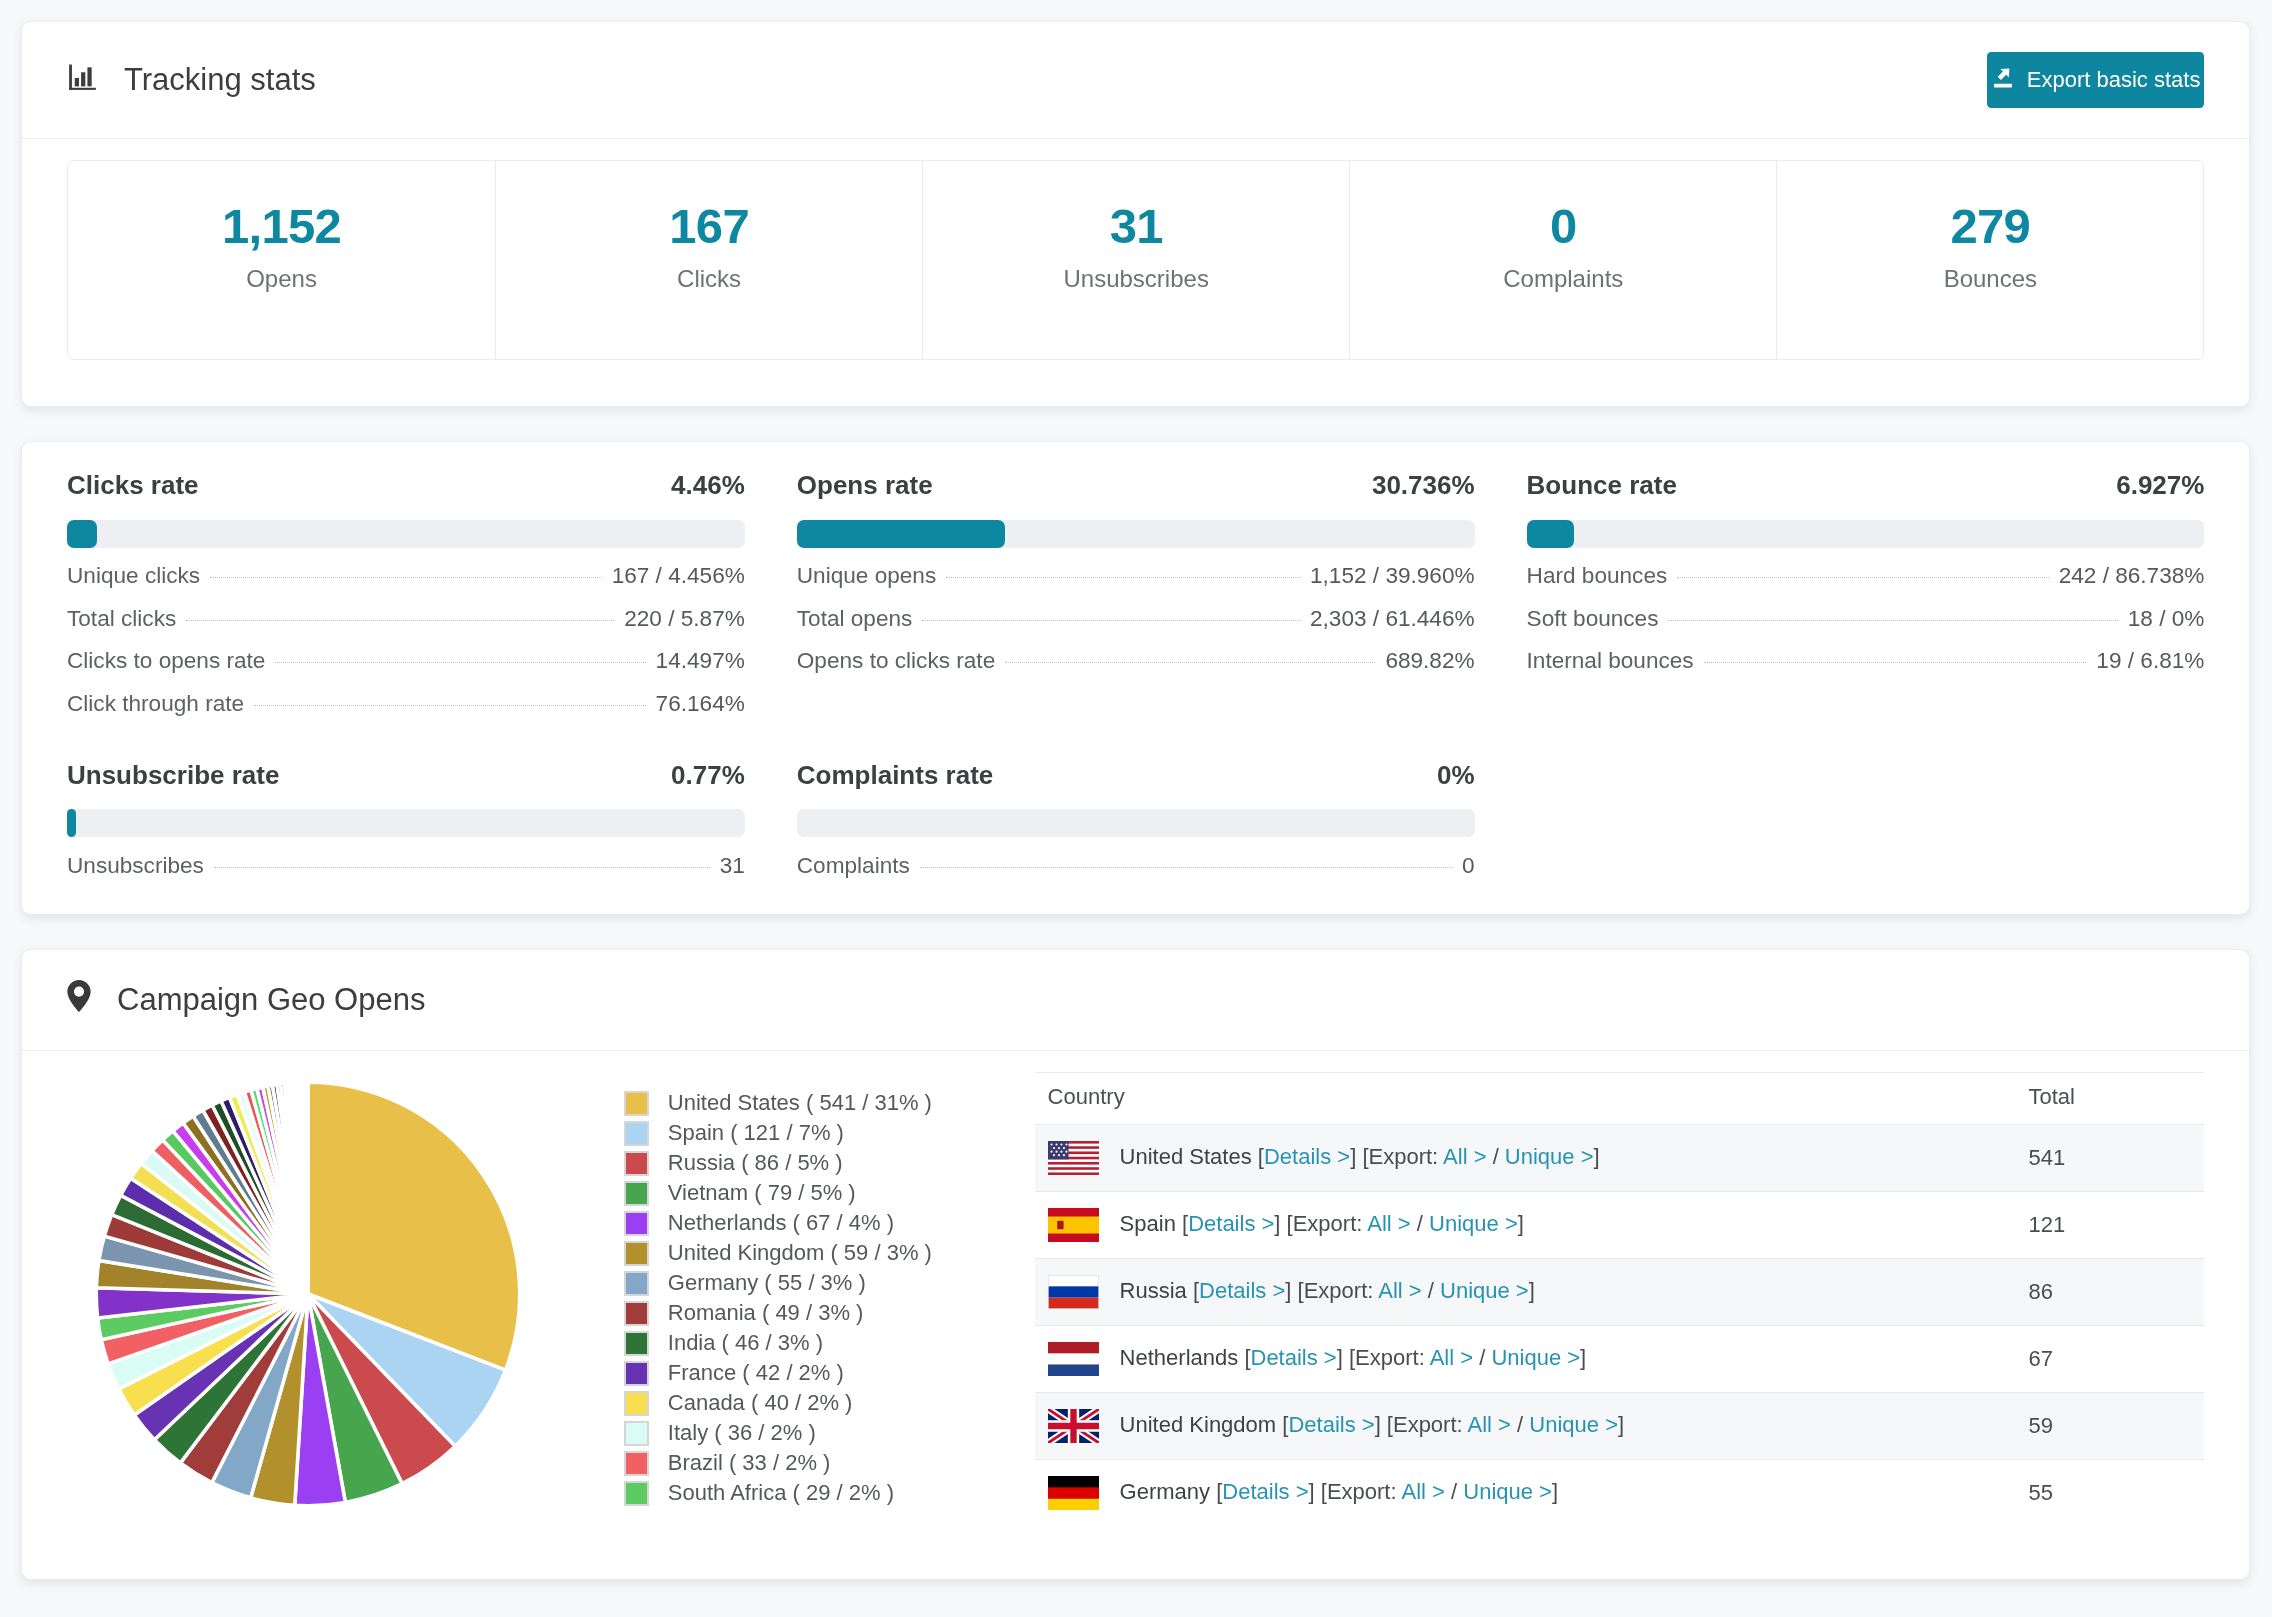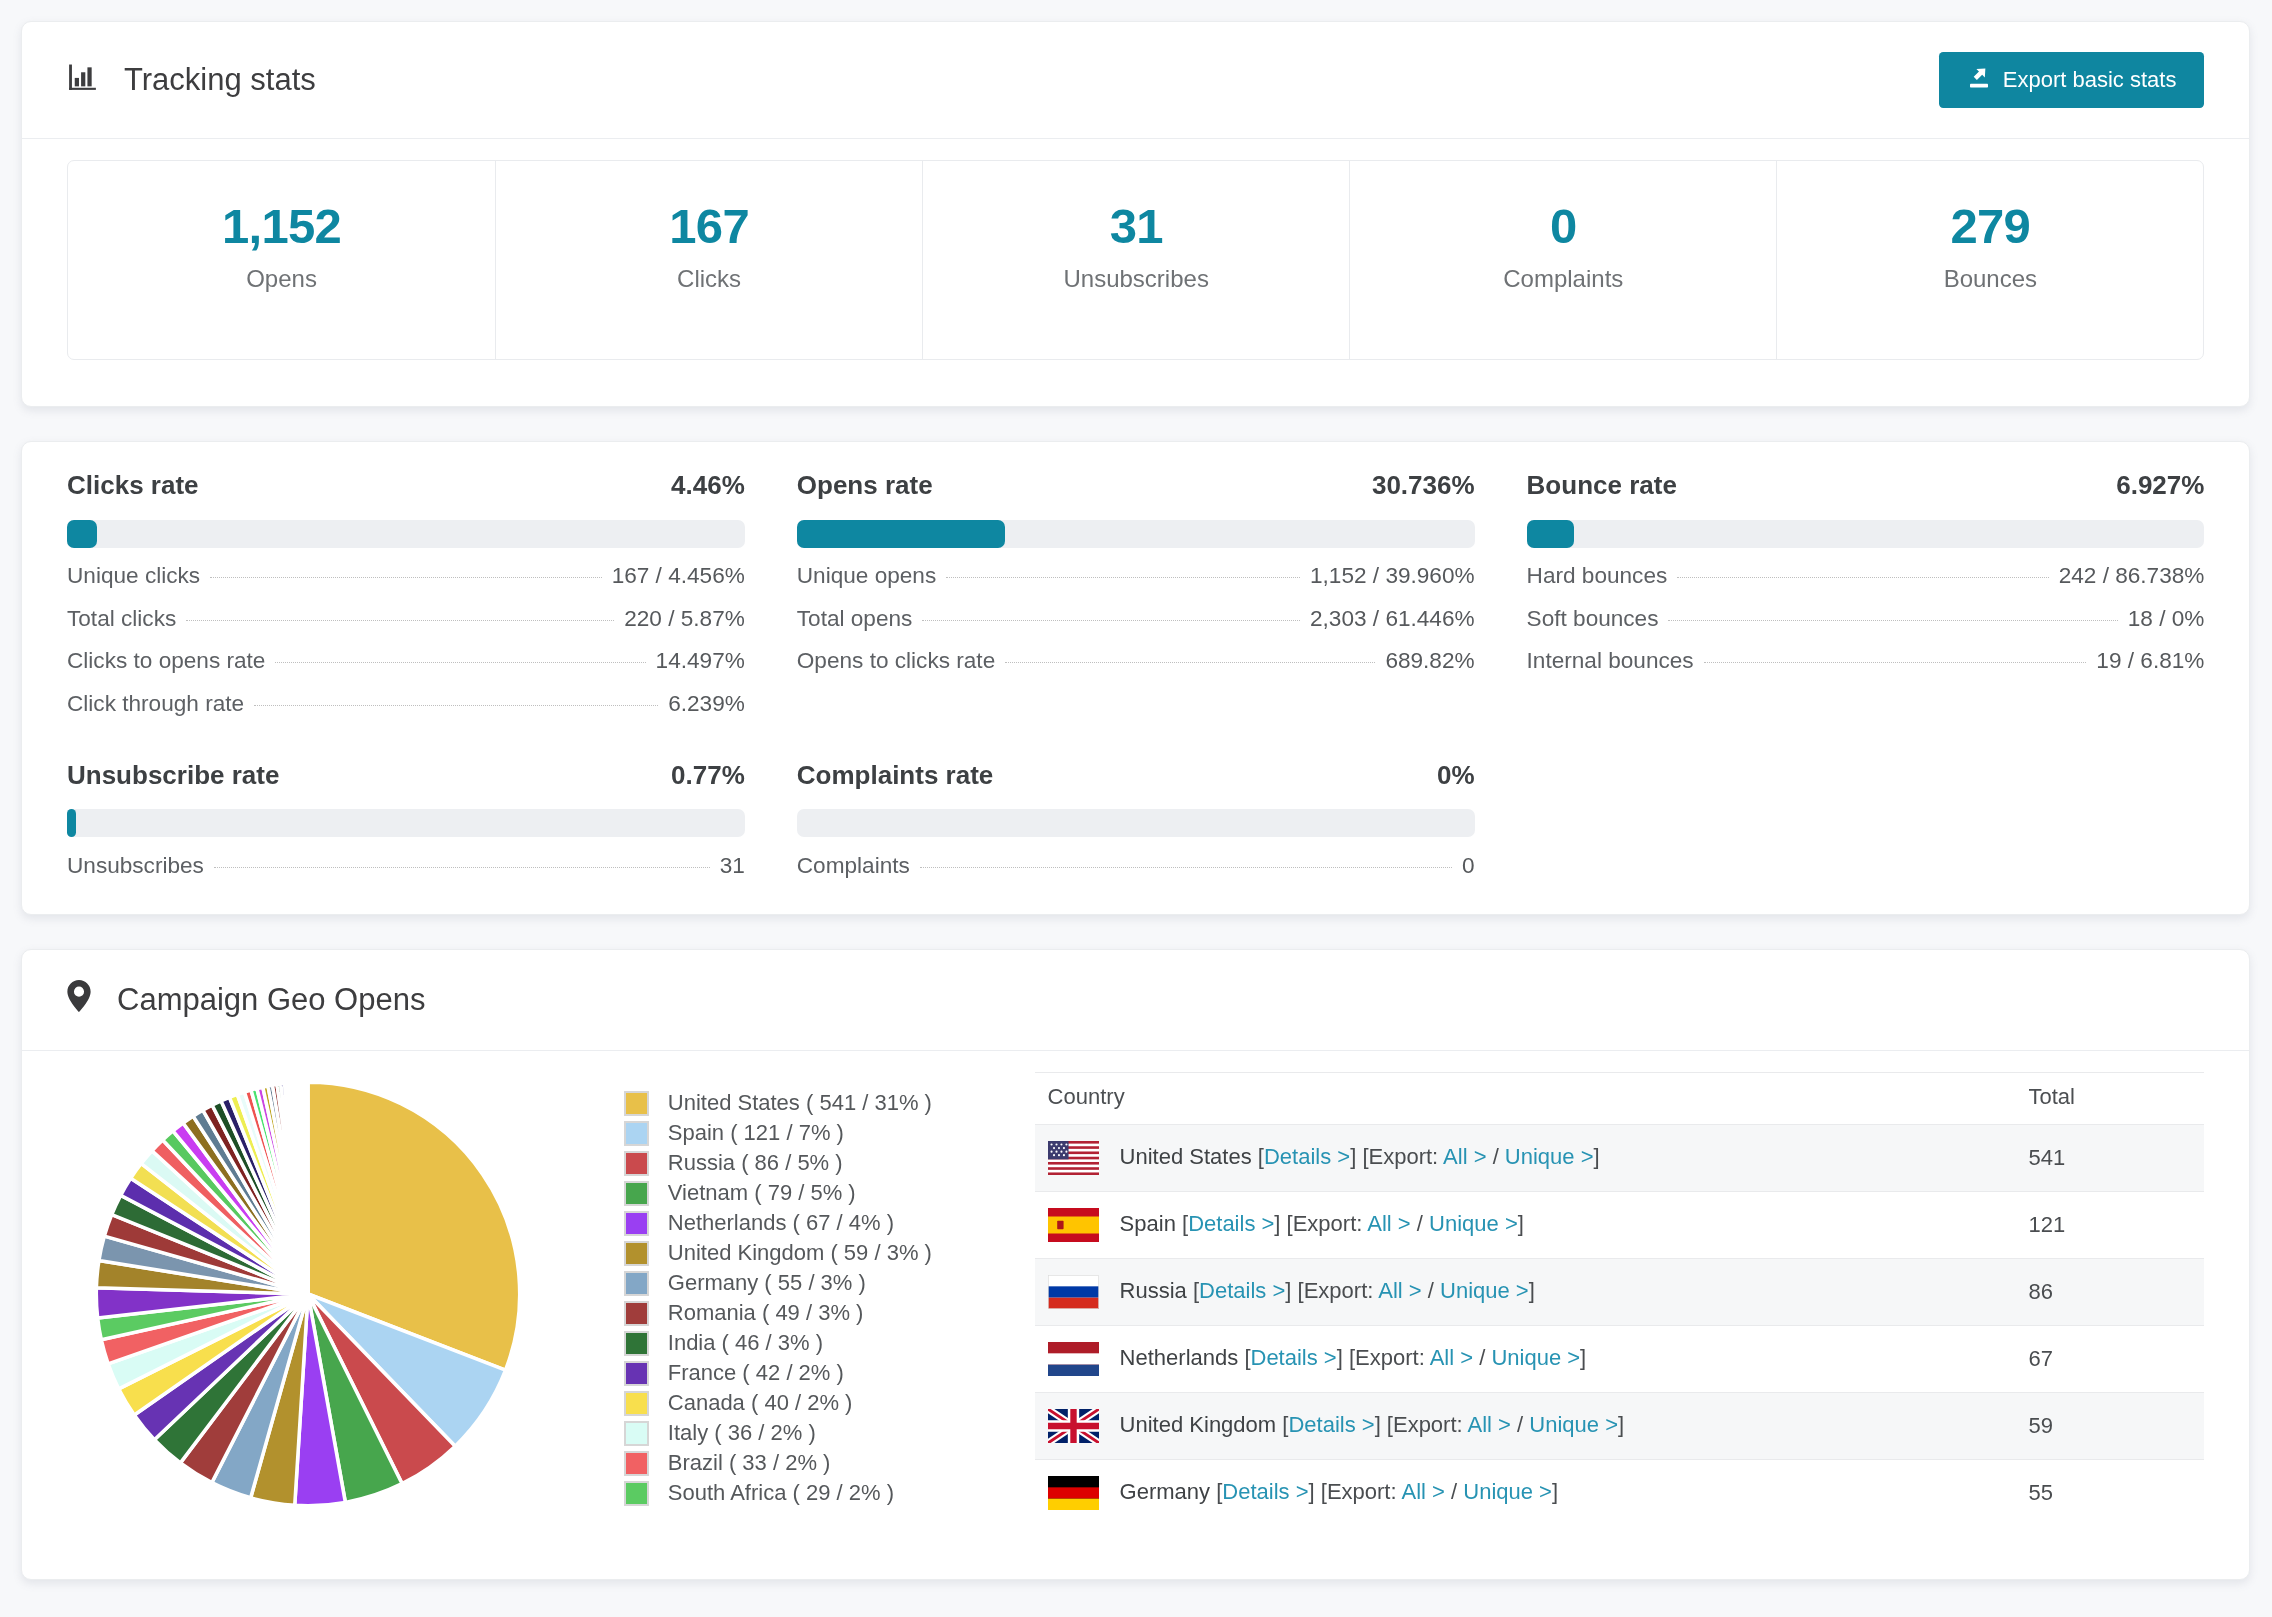--- a/index.html
+++ b/index.html
@@ -18,21 +18,21 @@
     box-shadow:0 3.5px 8.5px rgba(110,120,140,.14);
   }
   .card + .card { margin-top:34px; }
   .card-header { display:flex; align-items:center; padding:30px 45px; }
   .card-title { display:flex; align-items:center; gap:26px; font-size:31px; color:#3d3d3f; }
   .card-title svg { flex:none; }
   .card-divider { border-bottom:0.7px solid #ebedf0; }
 
   
   .export-btn {
-    margin-left:auto; height:56px; padding:0 28px;
+    margin-left:auto; height:56px; padding:0 4px;
     display:flex; align-items:center; gap:11.3px;
     background:#0f86a0; color:#fff; border:none; border-radius:4.2px;
     font-size:22px; font-family:inherit; cursor:pointer;
   }
   .summary-wrap { padding:21px 45px 46px; }
   .summary {
     display:grid; grid-template-columns:repeat(5,1fr);
     border:0.7px solid #e9ebee; border-radius:7px; background:#fff;
   }
   .summary-cell { text-align:center; padding:37px 0 66px; border-left:0.7px solid #e9ebee; }
@@ -160,21 +160,21 @@
               <span class="rate-val">220 / 5.87%</span>
             </div>
             <div class="rate-row">
               <span>Clicks to opens rate</span>
               <span class="rate-leader"></span>
               <span class="rate-val">14.497%</span>
             </div>
             <div class="rate-row">
               <span>Click through rate</span>
               <span class="rate-leader"></span>
-              <span class="rate-val">6.239%</span>
+              <span class="rate-val">76.164%</span>
             </div>
           </div>
         </div>
         <div>
           <div class="rate-head">
             <span>Opens rate</span>
             <span>30.736%</span>
           </div>
           <div class="rate-bar">
             <div class="rate-fill" style="width: 30.736%; min-width: 8.5px;"></div>

